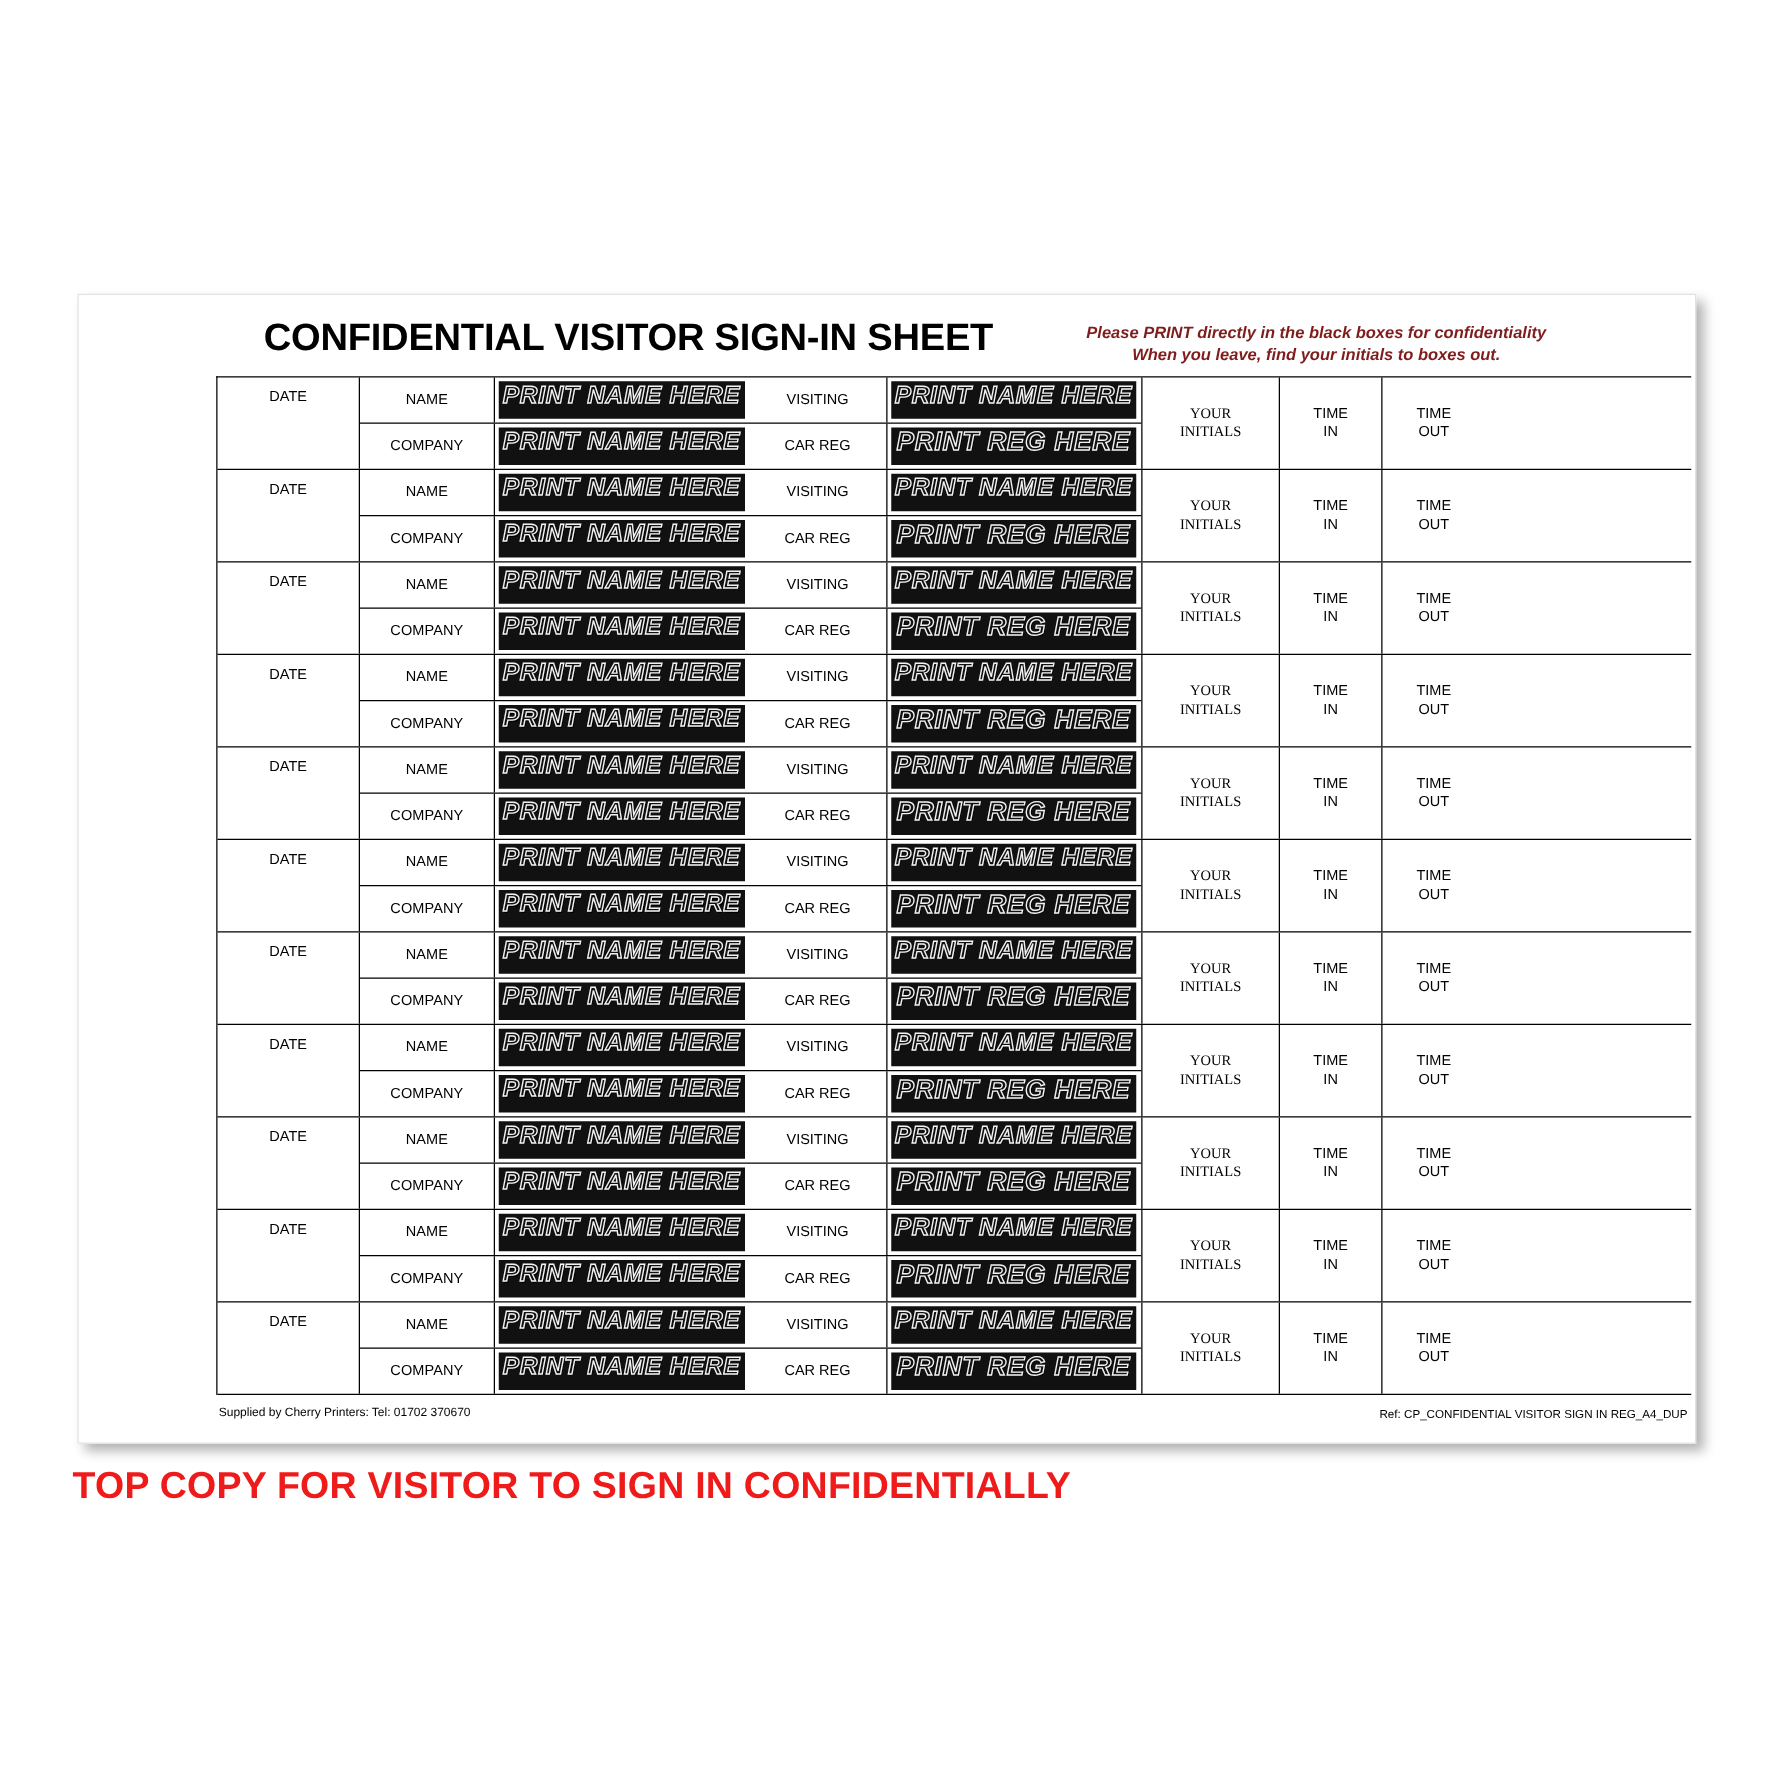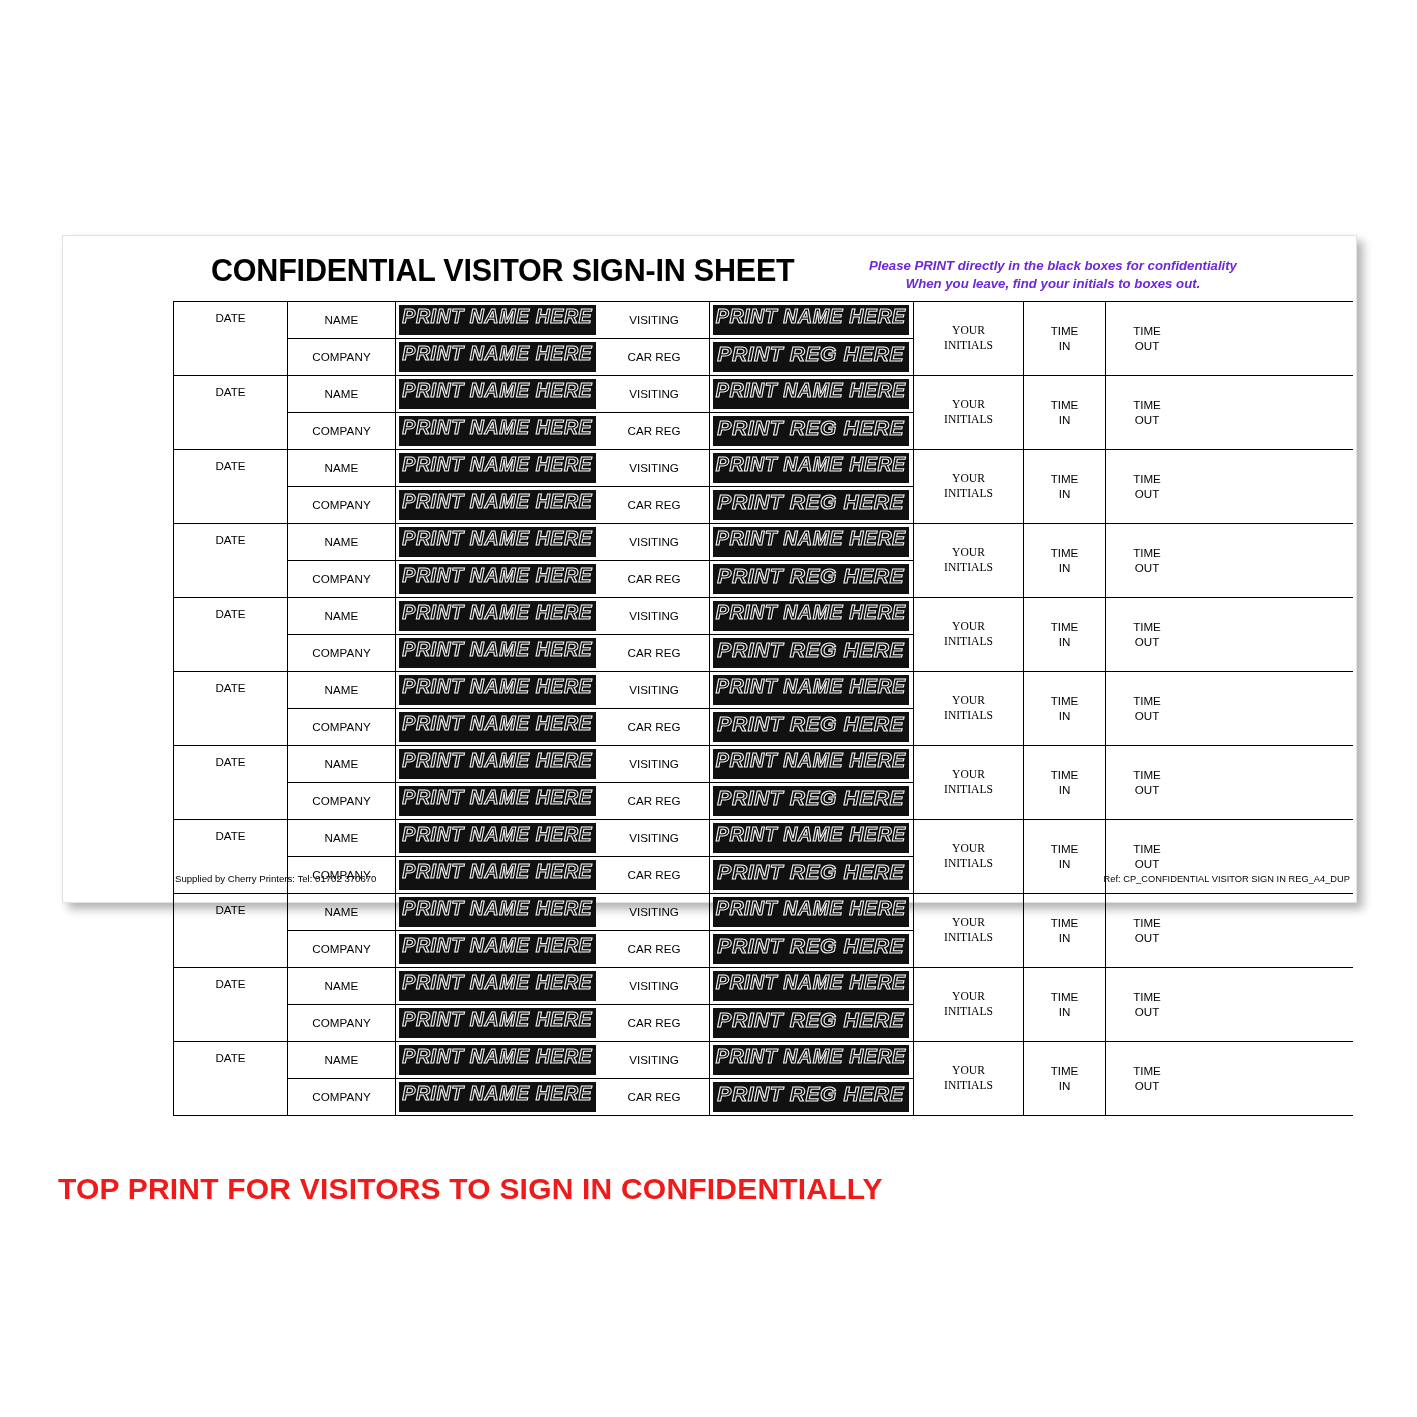--- a/index.html
+++ b/index.html
@@ -18,21 +18,21 @@
     height: 1417px;
     background: #ffffff;
   }
 
   
   #sheet {
     position: absolute;
     left: 62px;
     top: 235px;
     width: 1295px;
-    height: 668px;
+    height: 920px;
     background: #ffffff;
     box-shadow: 6px 6px 9px rgba(0,0,0,0.30);
     border: 1px solid #e2e2e2;
     box-sizing: border-box;
   }
 
   
   .header {
     position: absolute;
     left: 0;
@@ -55,21 +55,21 @@
   .instructions {
     position: absolute;
     left: 790px;
     top: 21px;
     width: 400px;
     text-align: center;
     font-size: 13.2px;
     font-weight: bold;
     font-style: italic;
     line-height: 1.35;
-    color: #6d28d9;
+    color: #7f1d1d;
   }
 
   
   #grid {
     position: absolute;
     left: 110px;
     top: 65px;
     width: 1180px;
     border-left: 1.6px solid #000;
     border-top: 1.6px solid #000;
@@ -695,15 +695,15 @@
               <div>OUT</div>
             </div>
           </div>
         </div>
       </div>
 
     <div class="footer-left">Supplied by Cherry Printers: Tel: 01702 370670</div>
     <div class="footer-right">Ref: CP_CONFIDENTIAL VISITOR SIGN IN REG_A4_DUP</div>
   </div>
 
-  <div id="caption">TOP PRINT FOR VISITORS TO SIGN IN CONFIDENTIALLY</div>
+  <div id="caption">TOP COPY FOR VISITOR TO SIGN IN CONFIDENTIALLY</div>
 
 </div>
 
 </body></html>

